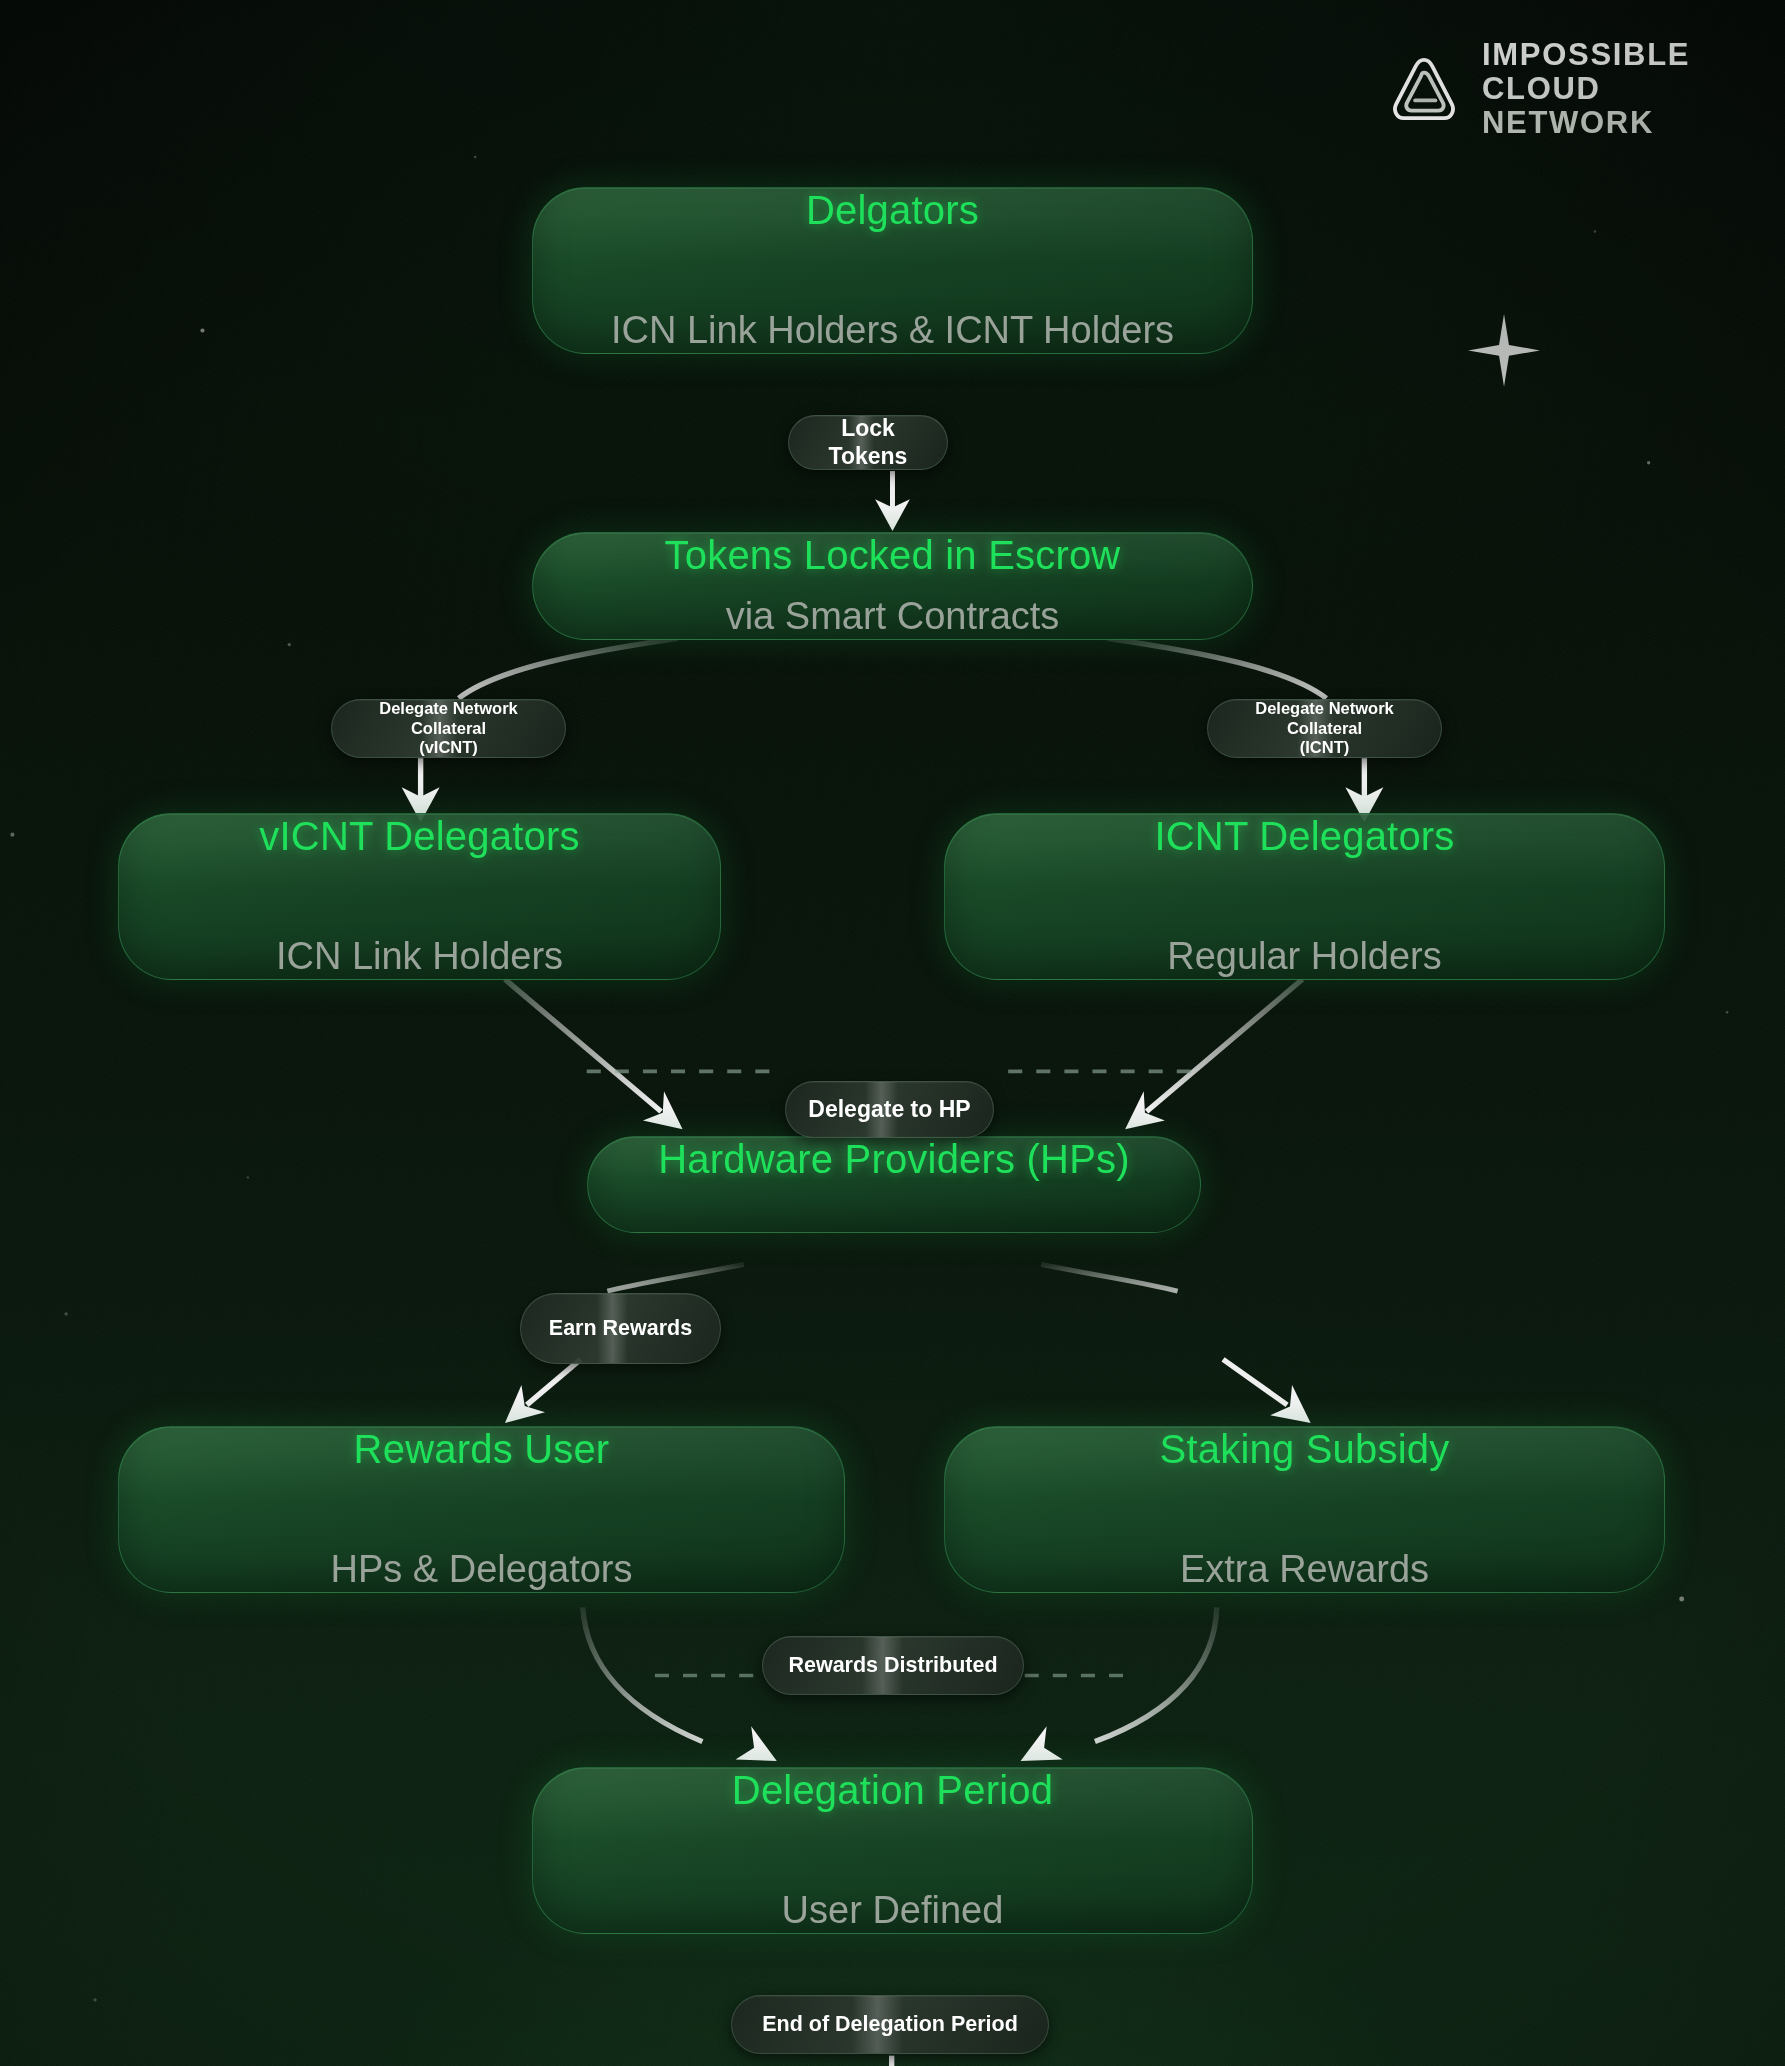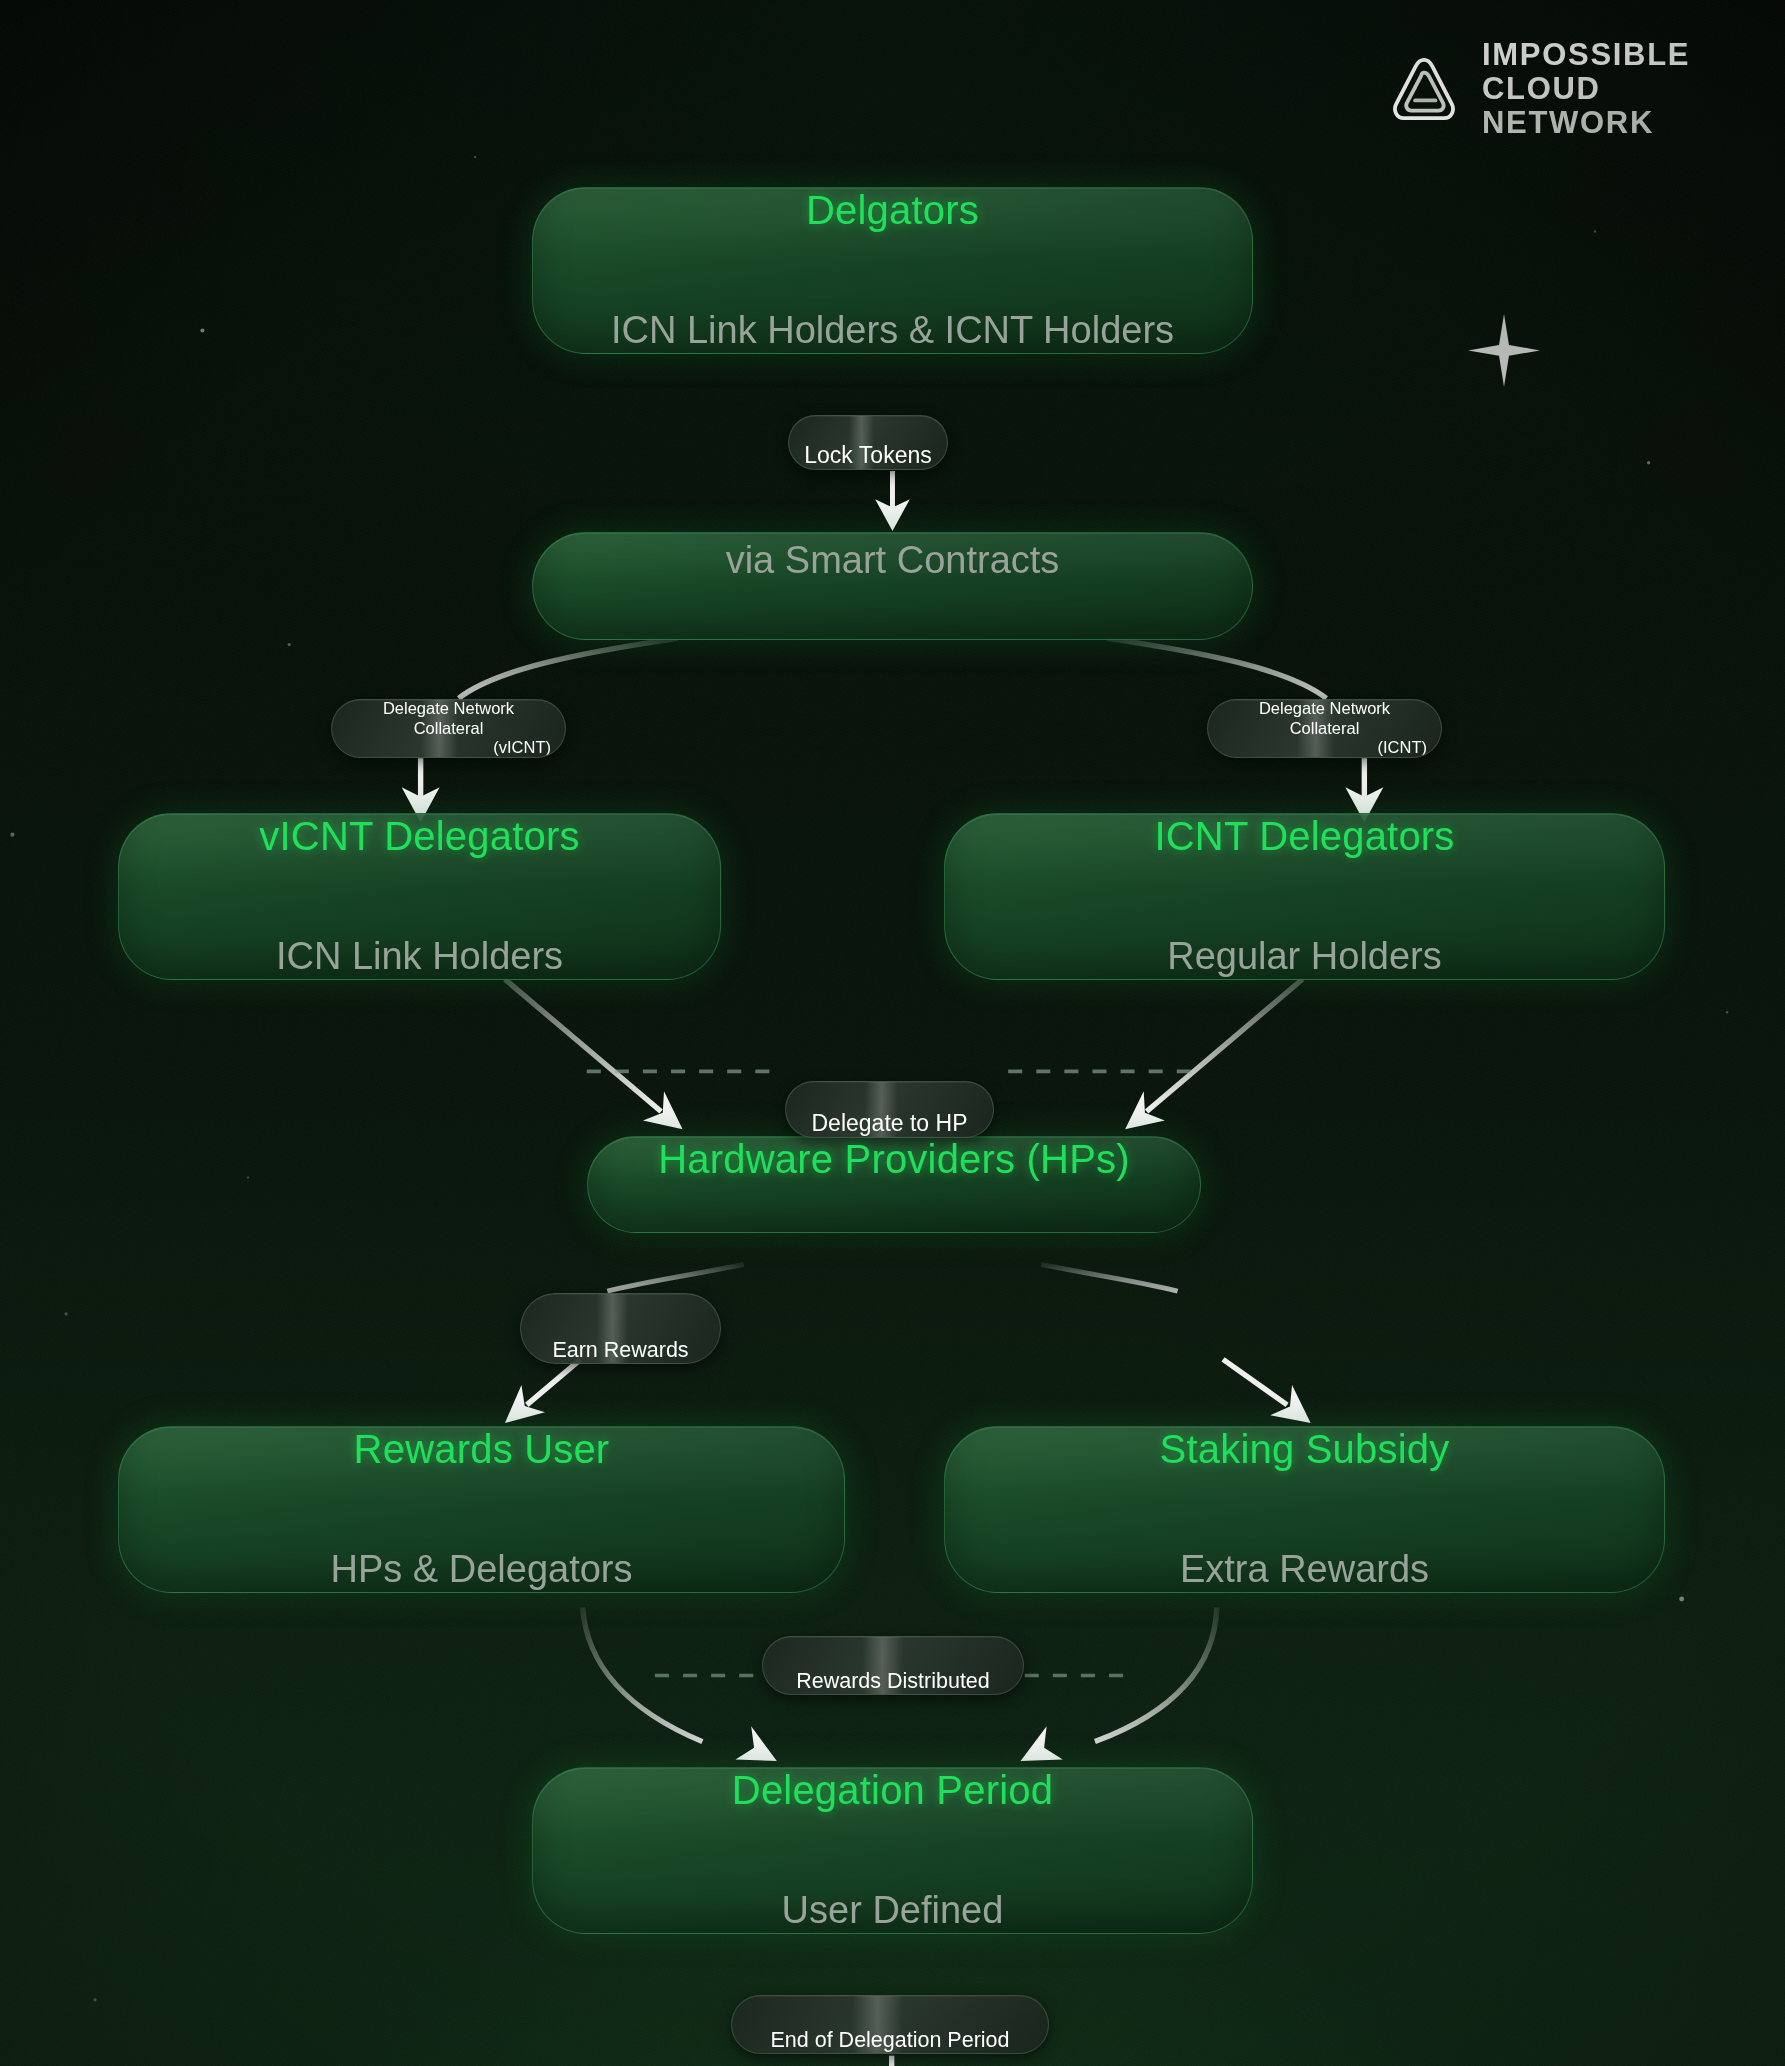--- a/index.html
+++ b/index.html
@@ -88,30 +88,31 @@
     font-weight:400;
     margin-top:5.8px;
     line-height:1.15;
     position:relative; z-index:2;
   }
   .node.single .title{ margin:0; }
 
   
   .elabel{
     position:absolute;
-    display:flex; align-items:flex-end; justify-content:center;
+    display:flex; align-items:center; justify-content:center;
     border-radius:41px;
     border:0.8px solid rgba(150,200,165,.22);
     background:linear-gradient(120deg, rgba(30,40,33,.92) 0%, rgba(46,58,48,.95) 45%, rgba(28,38,31,.92) 100%);
     box-shadow:0 4.1px 14px rgba(0,0,0,.55), inset 0 0.4px 0 rgba(255,255,255,.10);
     color:#ffffff;
     text-align:center;
     line-height:1.18;
     padding:0 14px;
     overflow:hidden;
+    font-weight:bold;
   }
   .elabel::after{
     content:""; position:absolute; top:-20%; bottom:-20%; left:38%; width:16%;
     background:linear-gradient(90deg, rgba(255,255,255,0), rgba(255,255,255,.20), rgba(255,255,255,0));
     pointer-events:none;
   }
   .elabel span{ position:relative; z-index:2; display:block; }
   .elabel.lg{ font-size:23px; }
   .elabel.md{ font-size:21.5px; }
   .elabel.sm{ font-size:16.5px; }
@@ -259,20 +260,21 @@
       <span class="w3">NETWORK</span>
     </div>
   </div>
 
   <div class="node" style="left:532px; top:187px; width:721px; height:167px;">
     <div class="title">Delgators</div>
     <div class="sub">ICN Link Holders &amp; ICNT Holders</div>
   </div>
 
   <div class="node" style="left:532px; top:532px; width:721px; height:108px;">
+    <div class="title">Tokens Locked in Escrow</div>
     <div class="sub">via Smart Contracts</div>
   </div>
 
   <div class="node" style="left:118px; top:813px; width:603px; height:167px;">
     <div class="title">vICNT Delegators</div>
     <div class="sub">ICN Link Holders</div>
   </div>
 
   <div class="node" style="left:944px; top:813px; width:721px; height:167px;">
     <div class="title">ICNT Delegators</div>

